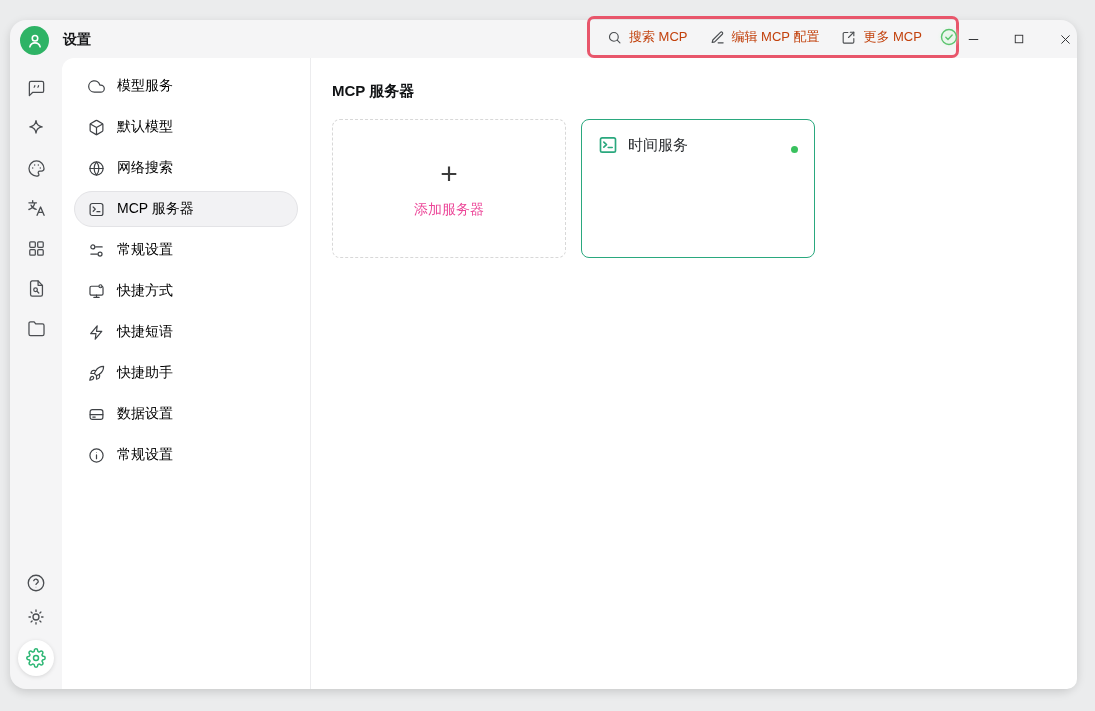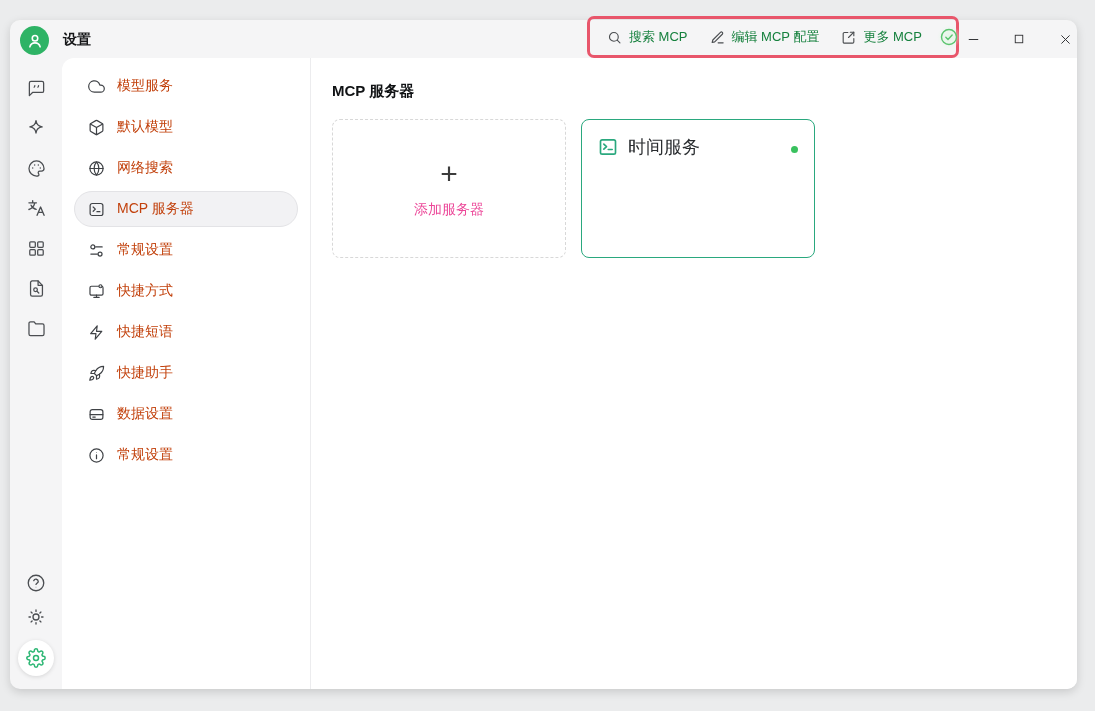--- a/index.html
+++ b/index.html
@@ -1,51 +1,51 @@
 <!DOCTYPE html>
 <html><head>
 <meta charset="utf-8">
 <style>
   html,body{margin:0;padding:0}
   body{width:1095px;height:711px;background:#ebeced;font-family:"Liberation Sans",sans-serif;position:relative;overflow:hidden}
-  .window{position:absolute;left:10px;top:20px;width:1067px;height:669px;background:#f5f5f6;border-radius:10px;box-shadow:0 3px 10px rgba(0,0,0,.15)}
+  .window{position:absolute;left:10px;top:20px;width:1067px;height:669px;background:#f5f5f6;border-radius:16px;box-shadow:0 3px 10px rgba(0,0,0,.15)}
   
   .titlebar{position:absolute;left:0;top:0;width:100%;height:38px}
   .avatar{position:absolute;left:10px;top:6px;width:29px;height:29px;border-radius:50%;background:#2eb365;display:flex;align-items:center;justify-content:center;color:#fff;cursor:pointer}
   .title{position:absolute;left:53px;top:11px;font-size:14px;font-weight:700;color:#17181a}
   .annotation{position:absolute;left:577px;top:-4px;width:372px;height:42px;border:3px solid #e8566b;border-radius:7px;box-sizing:border-box;display:flex;align-items:center;padding:0 6px;z-index:5}
-  .tb-item{display:flex;align-items:center;gap:7px;padding:0 11px;font-size:13px;color:#15803d;cursor:pointer;white-space:nowrap}
+  .tb-item{display:flex;align-items:center;gap:7px;padding:0 11px;font-size:13px;color:#c2410c;cursor:pointer;white-space:nowrap}
   .tb-item .ic{display:flex;color:#4a4d50}
   .status-wrap{display:flex;align-items:center;margin-left:4px;padding:2px;border-radius:50%;background:radial-gradient(closest-side,#e3f7e6,rgba(227,247,230,0))}
   .win-controls{position:absolute;right:-4px;top:0;height:38px;display:flex;gap:14px}
   .wc{width:32px;height:38px;display:flex;align-items:center;justify-content:center;color:#2f3033;cursor:pointer}
   
   .rail{position:absolute;left:0;top:38px;bottom:0;width:52px;display:flex;flex-direction:column;align-items:center;padding-top:19px;box-sizing:border-box}
   .rail-item{width:22px;height:22px;margin-bottom:18px;display:flex;align-items:center;justify-content:center;color:#4b4e52;cursor:pointer}
   .rail-bottom{margin-top:auto;display:flex;flex-direction:column;align-items:center;gap:12px;padding-bottom:13px}
   .rail-bottom .rail-item{margin-bottom:0}
   .gear-active{width:36px;height:36px;border-radius:50%;background:#fff;box-shadow:0 1px 4px rgba(0,0,0,.13);display:flex;align-items:center;justify-content:center;color:#2bb673;cursor:pointer}
   
   .content{position:absolute;left:52px;top:38px;right:0;bottom:0;background:#fff;border-top-left-radius:12px;border-bottom-right-radius:10px}
   .menu{position:absolute;left:0;top:0;bottom:0;width:249px;border-right:1px solid #ececee;padding:10px 12px;box-sizing:border-box}
-  .menu-item{height:36px;display:flex;align-items:center;gap:12px;padding:0 13px;margin-bottom:5px;border-radius:18px;font-size:14px;color:#c2410c;border:1px solid transparent;cursor:pointer;box-sizing:border-box}
+  .menu-item{height:36px;display:flex;align-items:center;gap:12px;padding:0 13px;margin-bottom:5px;border-radius:18px;font-size:14px;color:#000000;border:1px solid transparent;cursor:pointer;box-sizing:border-box}
   .menu-item.selected{background:#f2f2f4;border-color:#e3e3e6}
   .menu-item .mi{display:flex;color:#3f4246;flex:0 0 auto}
   .main{position:absolute;left:250px;top:0;right:0;bottom:0;padding:24px 20px;box-sizing:border-box}
   .heading{font-size:15px;font-weight:700;color:#101214;margin:0}
   .cards{display:flex;gap:15px;margin-top:18px}
   .card{width:234px;height:139px;border-radius:8px;box-sizing:border-box;background:#fff}
   .card.add{border:1px dashed #d8d8d8;display:flex;flex-direction:column;align-items:center;justify-content:center;gap:12px;cursor:pointer}
   .plus{font-size:30px;font-weight:300;color:#3c3c3c;line-height:1}
   .add-label{font-size:14px;color:#ec4899}
   .card.server{border:1px solid #e9e9eb;padding:15px 16px;position:relative;cursor:pointer}
   .card.server.highlight{border:1.5px solid #2aa87e}
   .server-head{display:flex;align-items:center;gap:10px}
   .server-icon{display:flex;color:#2aa87e}
-  .server-name{font-size:18px;font-weight:500;color:#2a2d30}
+  .server-name{font-size:15px;font-weight:500;color:#2a2d30}
   .dot{position:absolute;top:26px;right:16px;width:7px;height:7px;border-radius:50%;background:#39c15e}
   svg{display:block}
 </style>
 </head>
 <body>
 
 <div class="window">
 
   <div class="titlebar">
     <div class="avatar">

